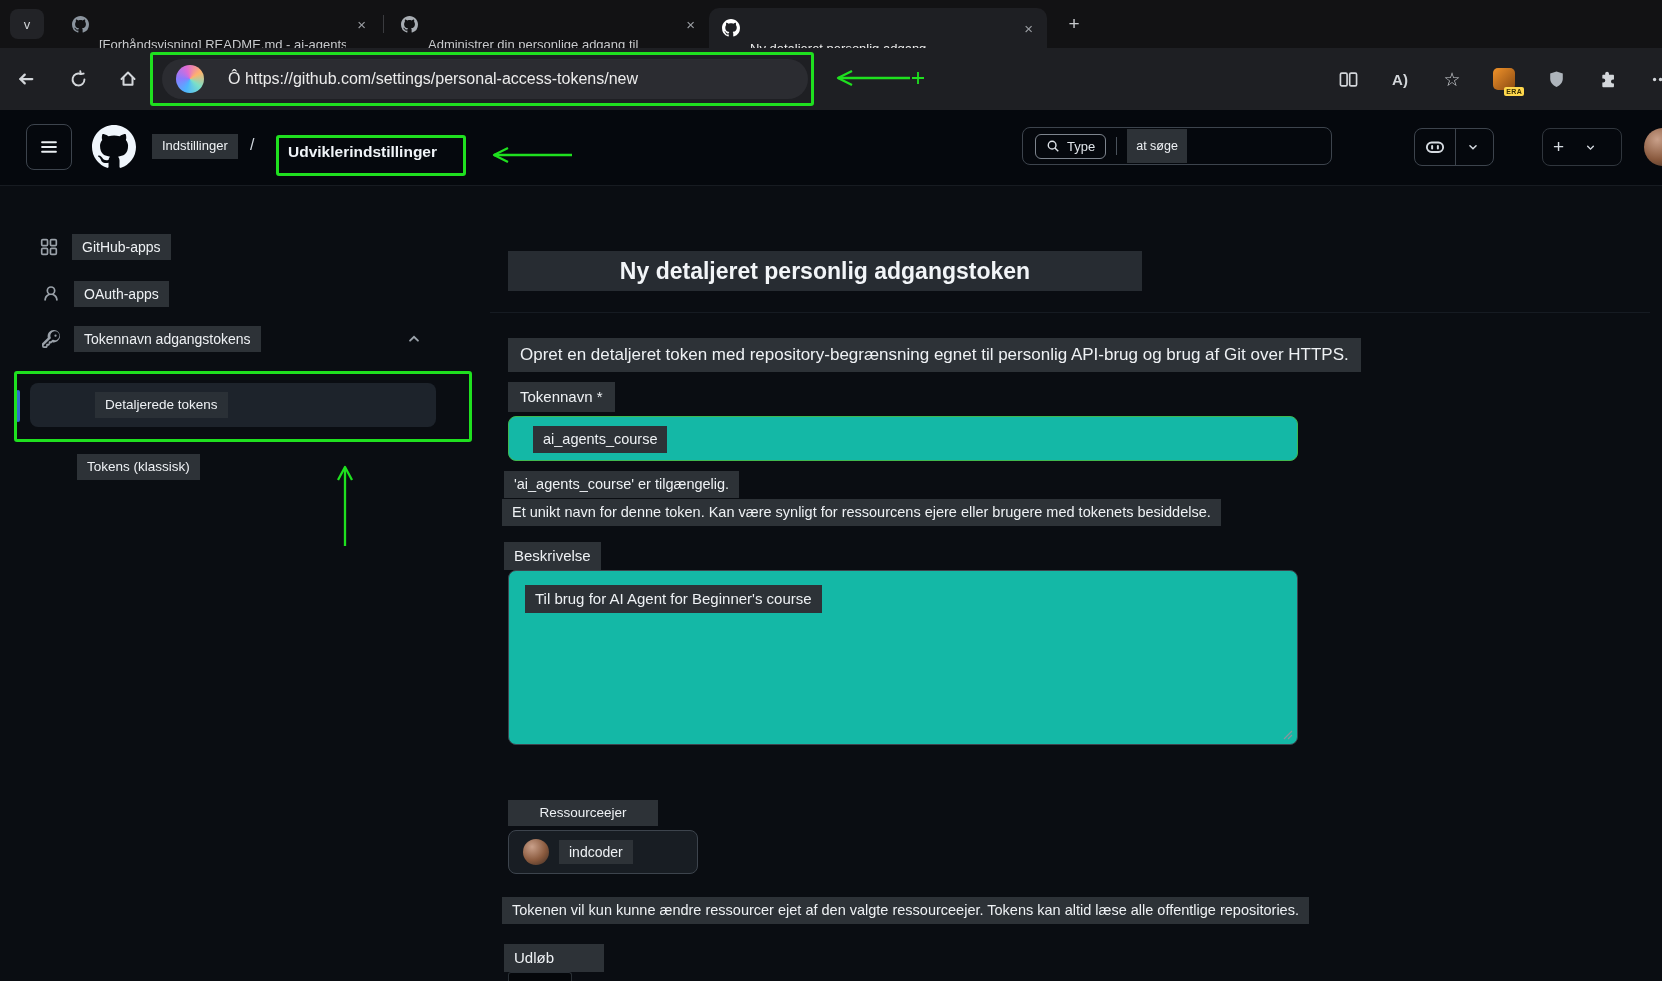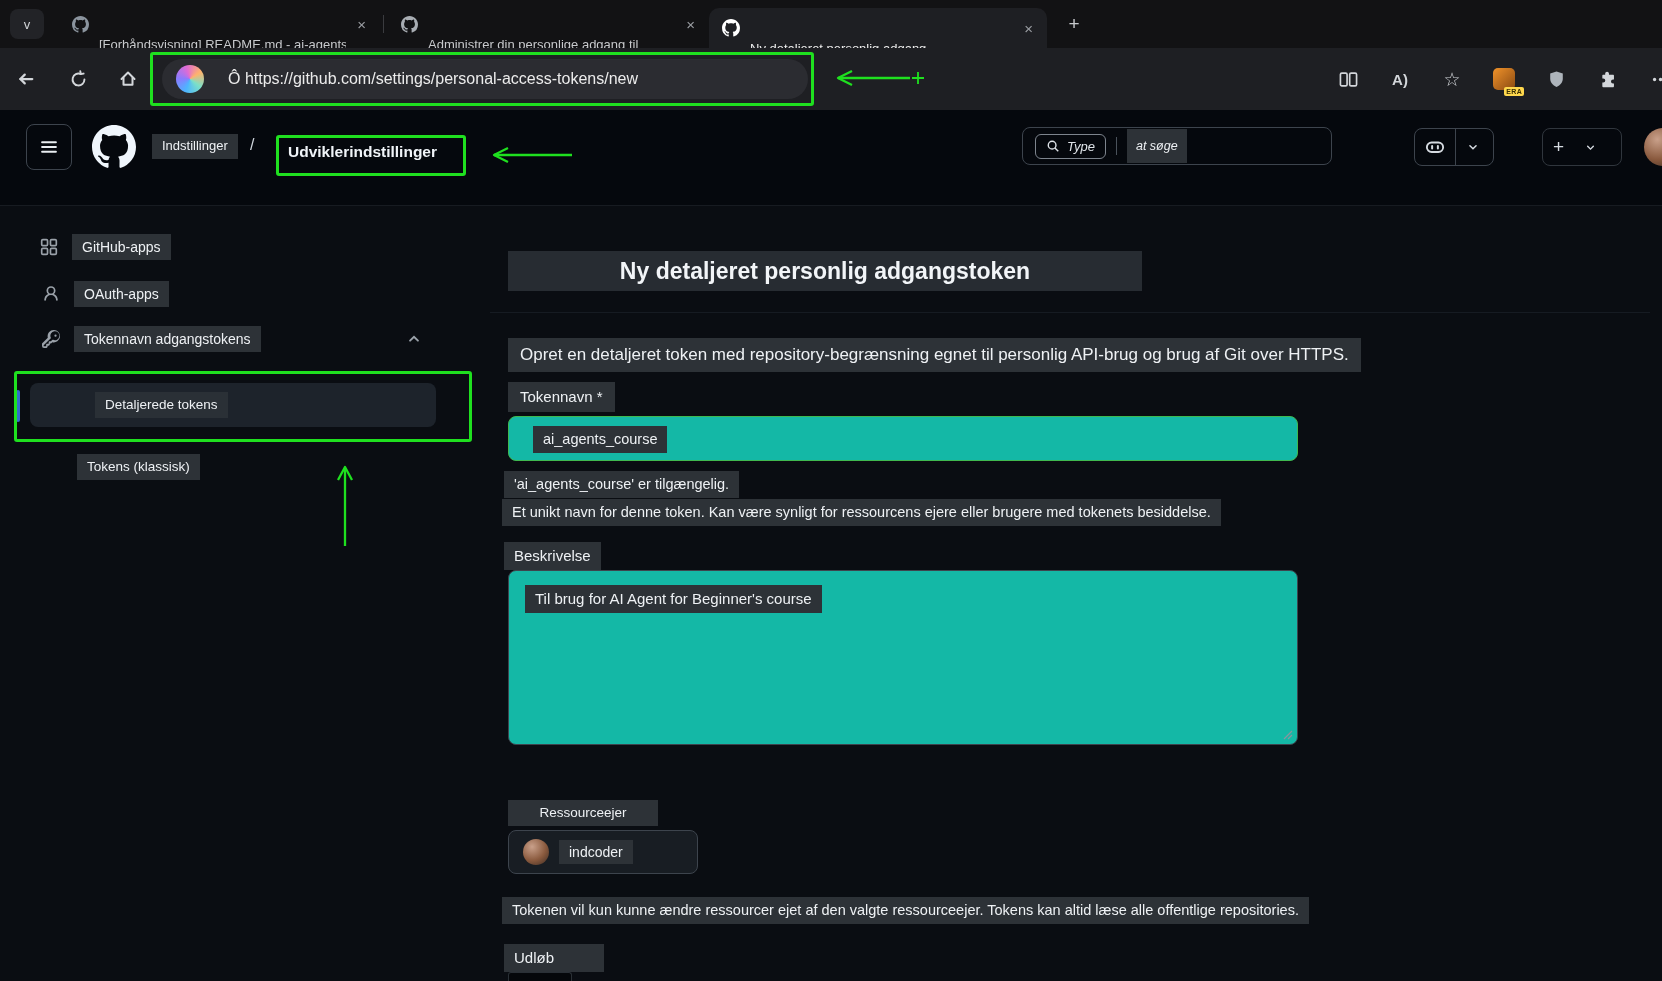--- a/index.html
+++ b/index.html
@@ -33,30 +33,30 @@
           background:conic-gradient(from 200deg,#4db5ff,#8a7bff,#e06bd4,#ffb36b,#7be0c8,#4db5ff); }
   .url { font-size:16px; color:#ececec; margin-left:12px; white-space:nowrap; }
   .tb-icons { position:absolute; left:1330px; top:13px; display:flex; gap:16px; align-items:center; }
   .tb-ic { width:36px; height:36px; border-radius:8px; color:#d3d6da; display:flex; align-items:center;
            justify-content:center; position:relative; font-size:15px; }
   .era-sq { width:22px; height:22px; border-radius:5px; background:linear-gradient(135deg,#f0922a,#8a4a12); }
   .era-badge { position:absolute; right:-2px; bottom:1px; background:#ffd84d; color:#3a2f00;
                font-size:7px; font-weight:bold; padding:1px 2px; border-radius:2px; letter-spacing:.3px; }
 
   
-  .ghheader { position:absolute; top:110px; left:0; width:1662px; height:96px; background:#05080d;
+  .ghheader { position:absolute; top:110px; left:0; width:1662px; height:76px; background:#05080d;
               border-bottom:1px solid #171b21; }
   .hamburger { position:absolute; left:26px; top:14px; width:46px; height:46px; border:1px solid #3d444d;
                border-radius:8px; color:#e9edf1; display:flex; align-items:center; justify-content:center; }
   .ghlogo { position:absolute; left:92px; top:15px; width:44px; height:44px; color:#f0f6fc; }
   .hl { background:#2d3237; color:#eef1f4; display:inline-block; padding:4px 10px; line-height:1.3; }
   .crumb-sep { position:absolute; left:250px; top:136px; font-size:16px; color:#cfd5dc; }
   .devtitle { position:absolute; left:288px; top:143px; font-size:15.5px; font-weight:600; color:#f0f4f8; }
   .ghsearch { position:absolute; left:1022px; top:17px; width:310px; height:38px; border:1px solid #3d444d;
-              border-radius:8px; display:flex; align-items:center; padding:0 12px; gap:10px;font-style:italic; }
+              border-radius:8px; display:flex; align-items:center; padding:0 12px; gap:10px; }
   .search-kbd { display:flex; align-items:center; gap:7px; border:1px solid #7d848d; border-radius:6px;
                 padding:4px 10px; color:#dfe4e9; font-size:13px; }
   .ghbtn { position:absolute; top:18px; height:38px; border:1px solid #3d444d; border-radius:8px;
            display:flex; align-items:center; color:#d6dbe1; }
   .ghbtn .half { display:flex; align-items:center; justify-content:center; height:100%; padding:0 10px; }
   .ghbtn .div { width:1px; height:100%; background:#3d444d; }
   .avatar { border-radius:50%; background:radial-gradient(circle at 35% 30%, #c9a08a, #8a5a3e 55%, #3a2a22); }
 
   
   .navrow { position:absolute; display:flex; align-items:center; gap:14px; color:#9aa1a9; font-size:14px; }

